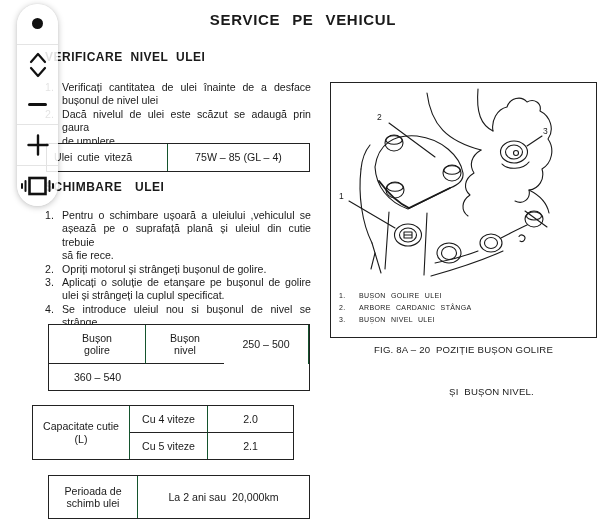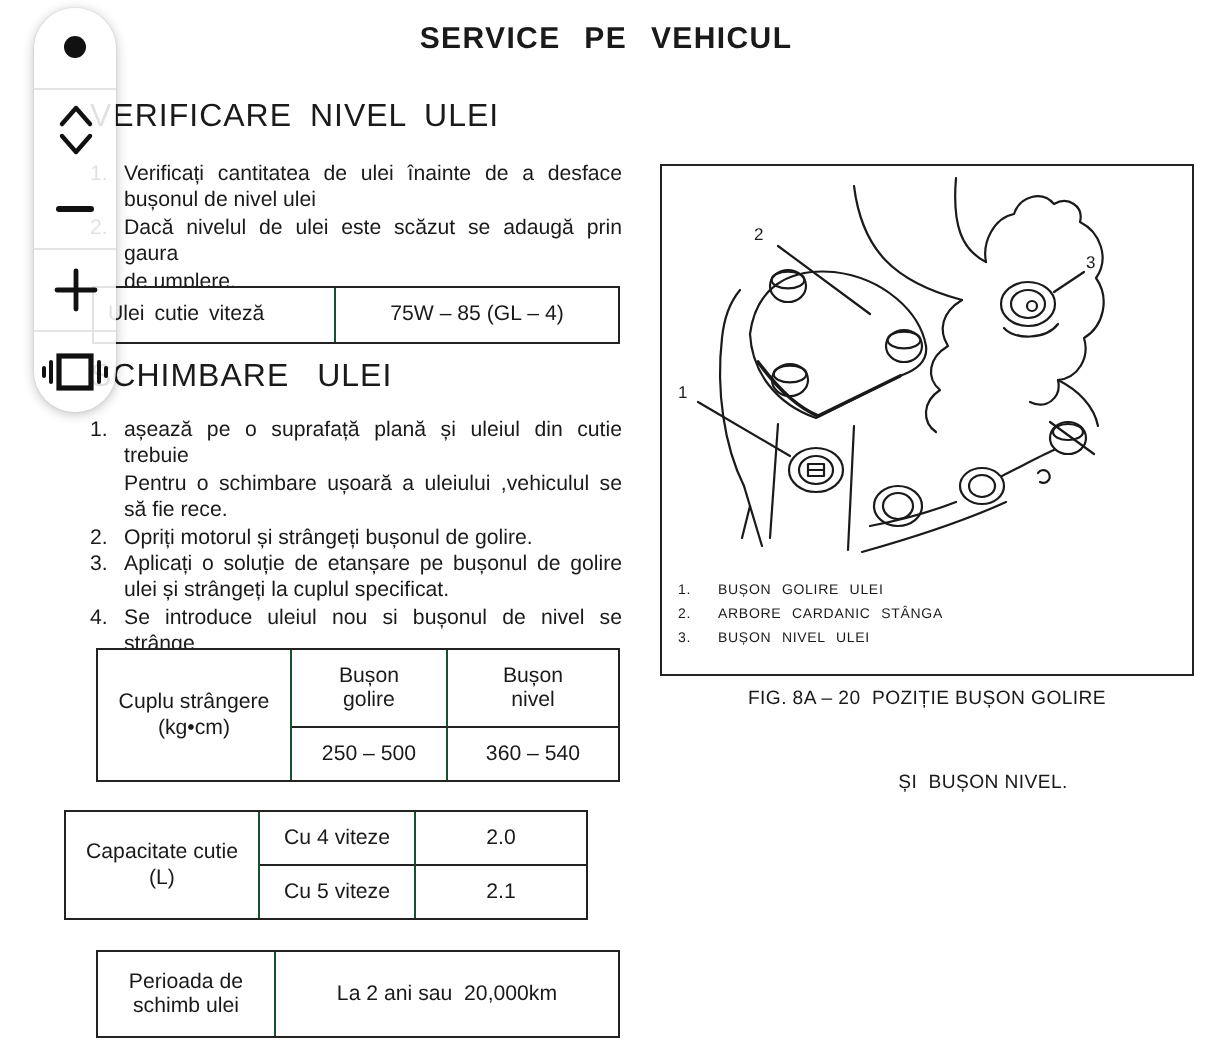--- a/index.html
+++ b/index.html
@@ -10,21 +10,21 @@
     font-family:"Liberation Sans", sans-serif;
     -webkit-font-smoothing:antialiased;
   }
   .abs { position:absolute; }
 
   
   #page-title {
     top:11px; left:0; width:606px; text-align:center;
     font-size:15px; font-weight:bold; letter-spacing:.7px; word-spacing:7px;
   }
-  .h2 { font-weight:normal; font-size:16px; letter-spacing:.5px; word-spacing:4px; }
+  .h2 { font-weight:bold; font-size:12px; letter-spacing:.5px; word-spacing:4px; }
   #h-verificare { top:50px; left:45px; }
   #h-schimbare  { top:180px; left:45px; word-spacing:9px; }
 
   .list { left:45px; width:266px; font-size:10.6px; line-height:13.4px; }
   #list-verificare { top:81px; }
   #list-schimbare  { top:209px; }
   .li { display:flex; }
   .li .num { width:17px; flex:none; }
   .li .txt { flex:1; }
   .jl { text-align:justify; text-align-last:justify; }
@@ -108,22 +108,22 @@
   <div class="cell c1 br">Ulei cutie viteză</div>
   <div class="cell c2">75W – 85 (GL – 4)</div>
 </div>
 
 <div class="abs h2" id="h-schimbare">SCHIMBARE ULEI</div>
 
 <div class="abs list" id="list-schimbare">
   <div class="li">
     <span class="num">1.</span>
     <span class="txt">
+      <div class="jl">Pentru o schimbare ușoară a uleiului ,vehiculul se</div>
       <div class="jl">așează pe o suprafață plană și uleiul din cutie trebuie</div>
-      <div class="jl">Pentru o schimbare ușoară a uleiului ,vehiculul se</div>
       <div>să fie rece.</div>
     </span>
   </div>
   <div class="li">
     <span class="num">2.</span>
     <span class="txt">
       <div>Opriți motorul și strângeți bușonul de golire.</div>
     </span>
   </div>
   <div class="li">
@@ -136,26 +136,20 @@
   <div class="li">
     <span class="num">4.</span>
     <span class="txt">
       <div class="jl">Se introduce uleiul nou si bușonul de nivel se strânge</div>
       <div>la cuplul specificat.</div>
     </span>
   </div>
 </div>
 
 <div class="abs tbl" id="tbl-torque">
-  <div class="cell rowlabel br">
-    <div>
-      <div>Cuplu strângere</div>
-      <div>(kg•cm)</div>
-    </div>
-  </div>
   <div class="cell br bb">
     <div>
       <div>Bușon</div>
       <div>golire</div>
     </div>
   </div>
   <div class="cell bb">
     <div>
       <div>Bușon</div>
       <div>nivel</div>

